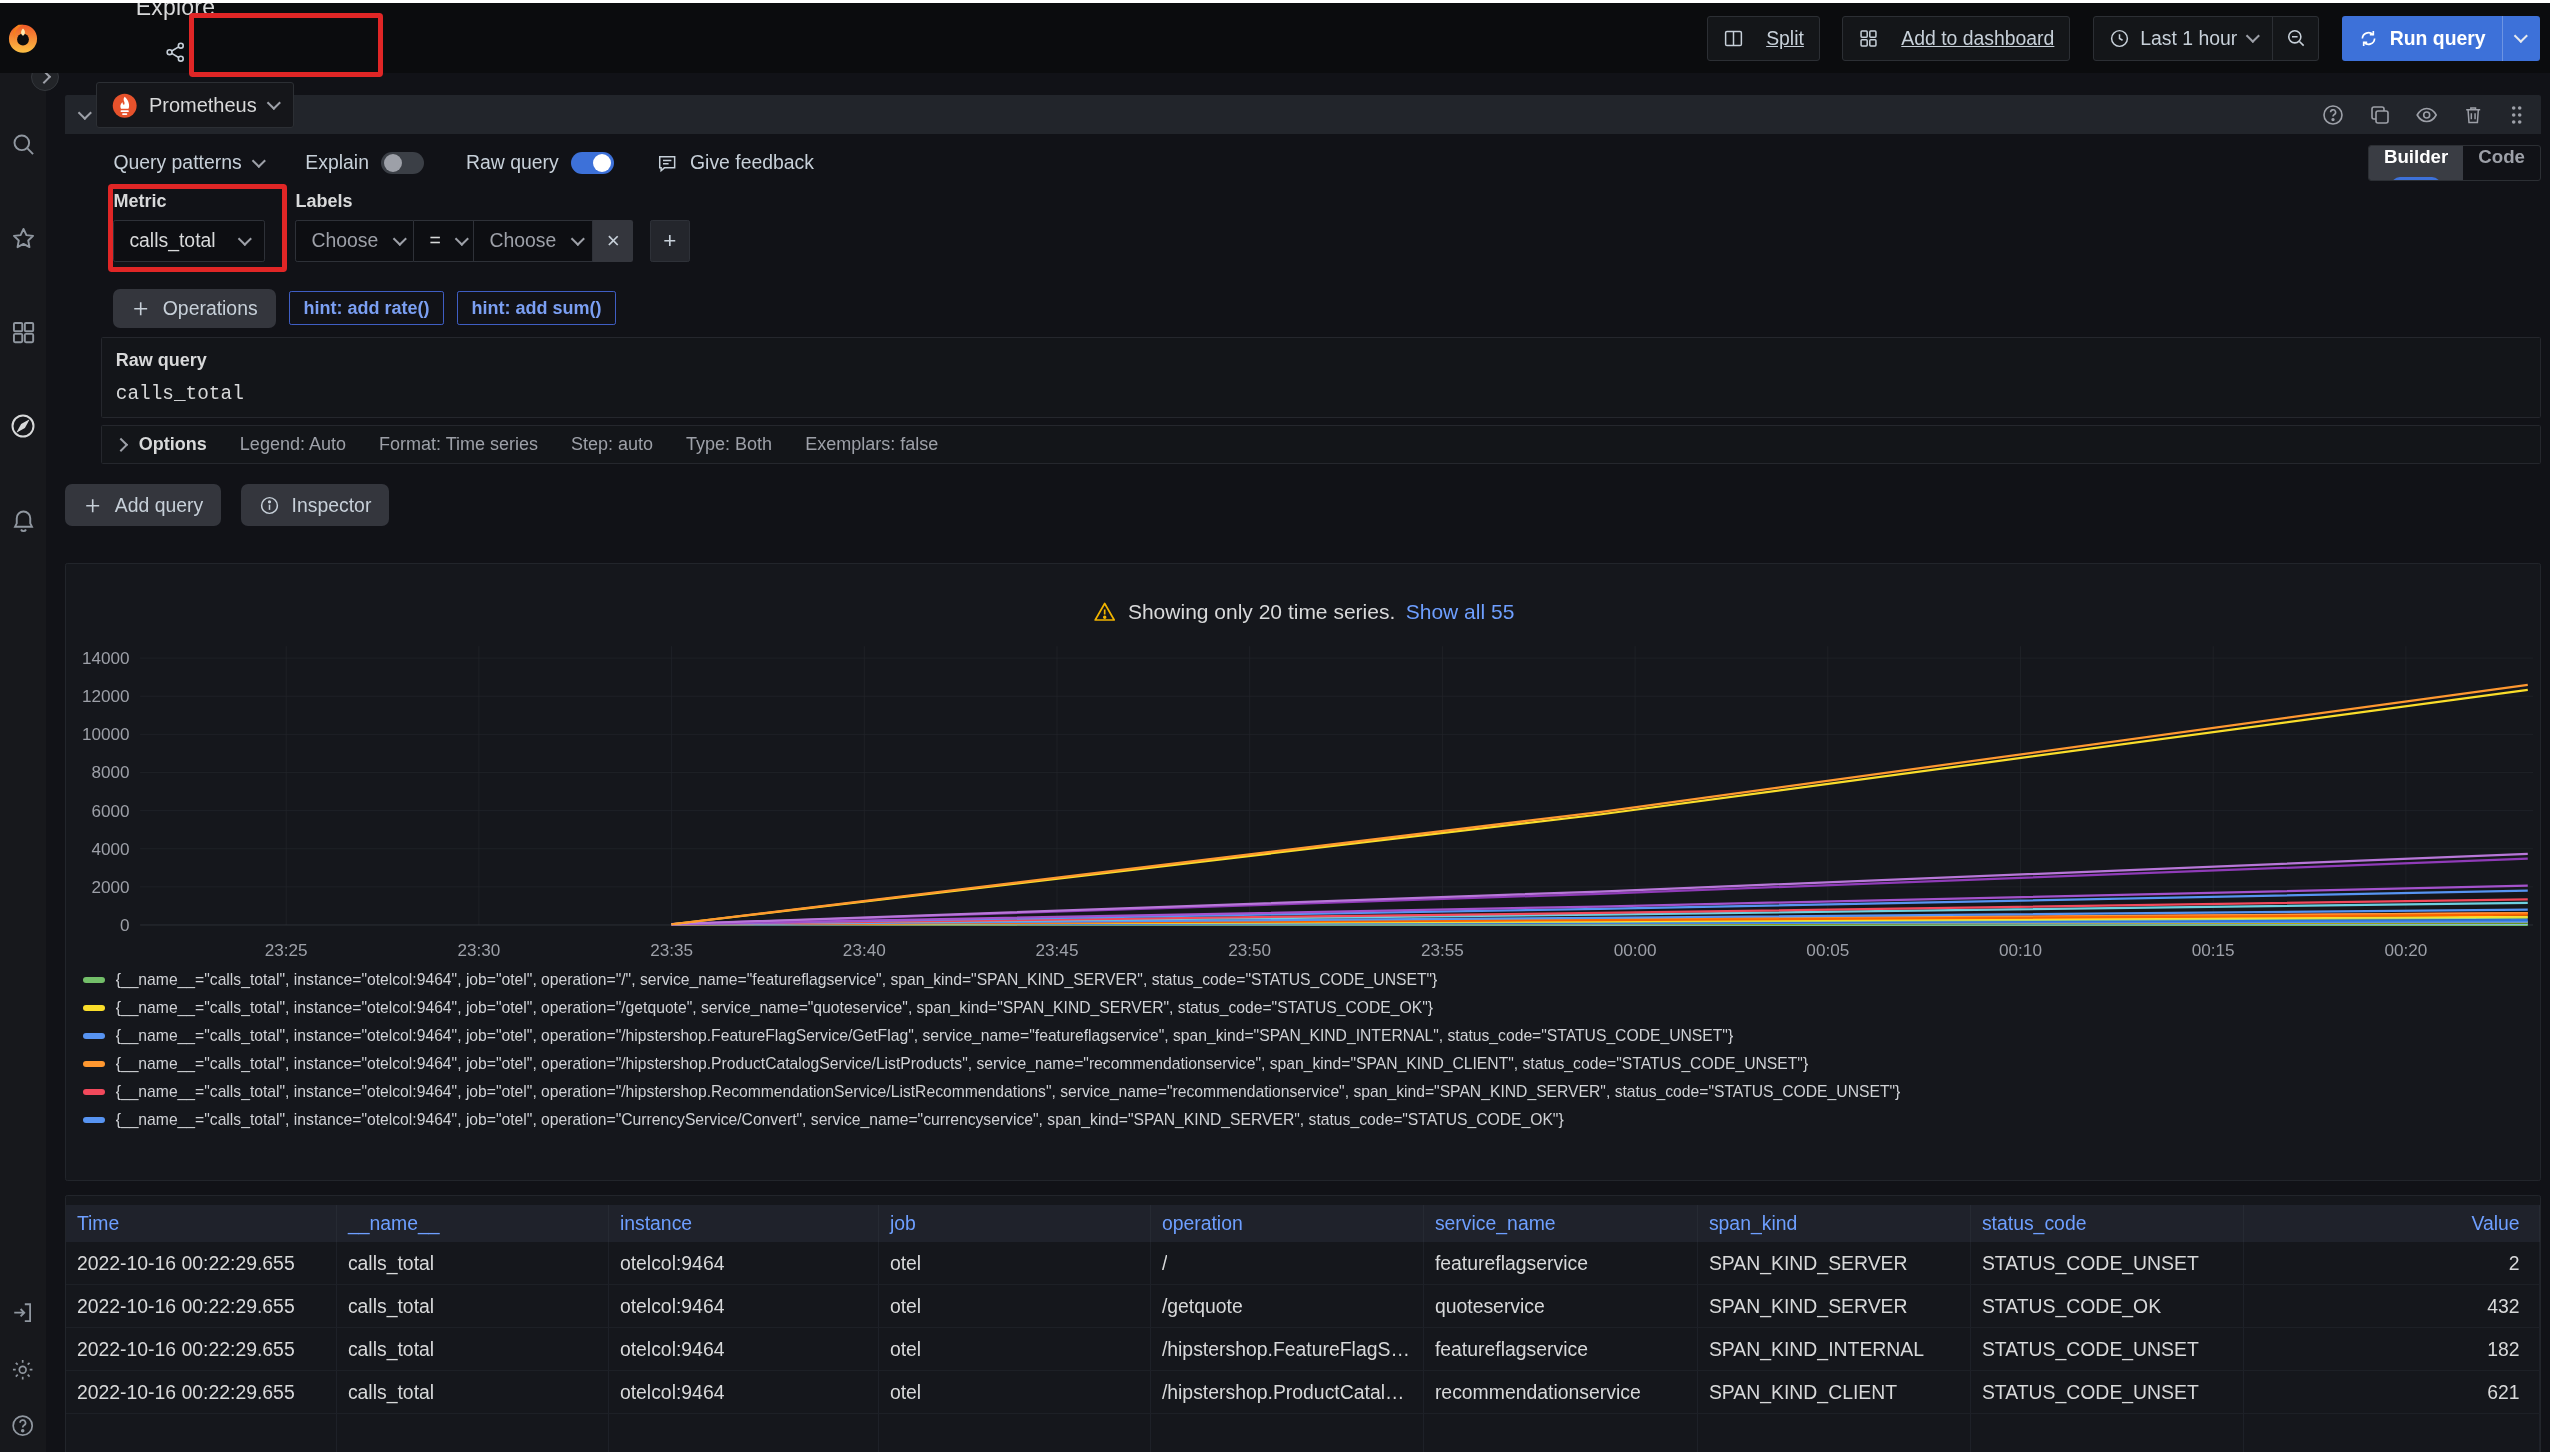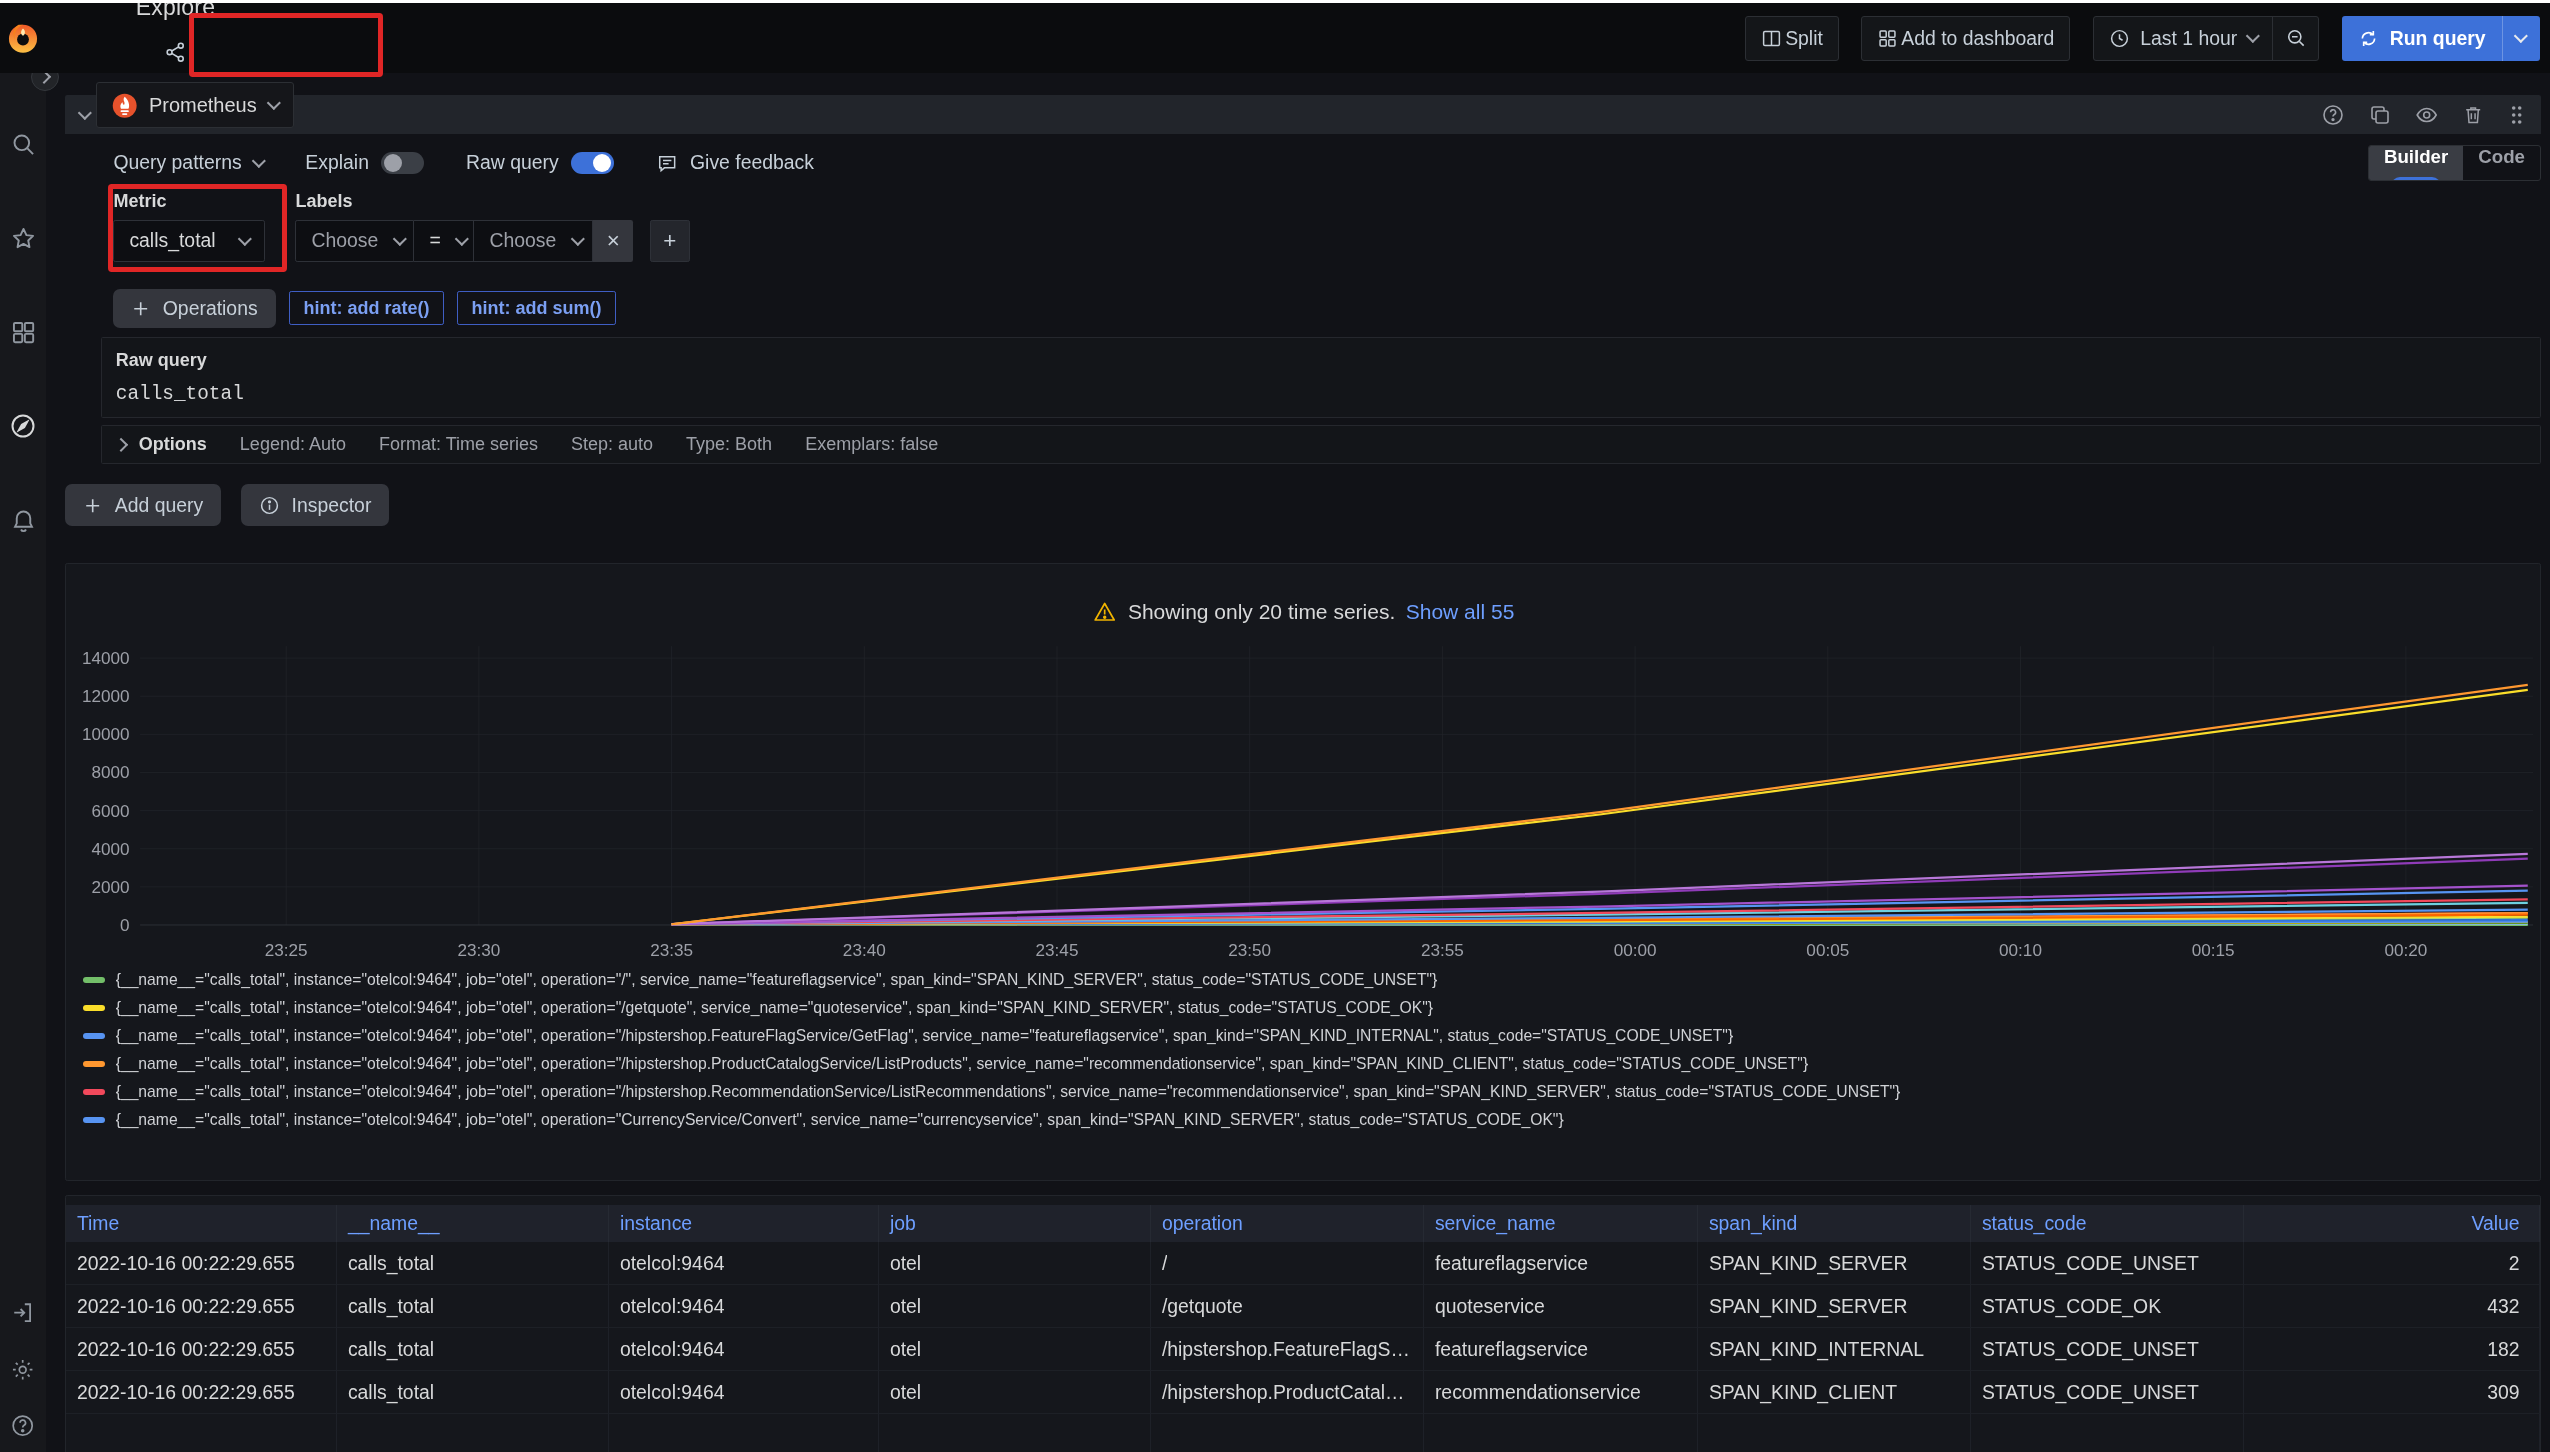--- a/index.html
+++ b/index.html
@@ -10,22 +10,22 @@
   
   .navbar { position:absolute; left:0; top:3px; width:100%; height:70px; background:#0b0c0e;
     display:flex; align-items:center; z-index:20; }
   .logo-wrap { width:46px; display:flex; justify-content:center; }
   .nav-left { display:flex; align-items:center; gap:19.4px; margin-left:10.5px;flex-direction:column; }
   .nav-title { font-size:23px; font-weight:500; color:#d8d9da; letter-spacing:0.2px; }
   .ds-picker { margin-left:39px; height:46px; background:#15161a; border:0.7px solid #2c2f34; border-radius:3px;
     display:flex; align-items:center; gap:12px; padding:0 15px; cursor:pointer; }
   .ds-picker span { font-size:20px; color:#d8d9da; }
   .nav-right { margin-left:auto; display:flex; align-items:center; gap:22.4px; padding-right:10.5px; }
-  .nav-btn { height:45px; display:flex; align-items:center; gap:3px; padding:0 15px;
-    background:#141619; border:0.7px solid #2c2f34; border-radius:3px; color:#c7d0d9; font-size:19.4px; font-weight:500; cursor:pointer; }
+  .nav-btn { height:45px; display:flex; align-items:center; gap:22px; padding:0 15px;
+    background:#141619; border:0.7px solid #2c2f34; border-radius:3px; color:#c7d0d9; font-size:19.4px; font-weight:500; cursor:pointer;text-decoration:underline; }
   .time-group { display:flex; align-items:center; height:45px; border:0.7px solid #2c2f34; border-radius:3px; background:#141619; }
   .time-main { display:flex; align-items:center; gap:10.5px; padding:0 15px; font-size:19.4px; font-weight:500; color:#c7d0d9; cursor:pointer; }
   .zoom-out { width:46px; height:100%; border-left:0.7px solid #2c2f34; display:flex; align-items:center; justify-content:center; cursor:pointer; }
   .run-btn { height:45px; background:#3d71d9; border-radius:3px; display:flex; align-items:center; color:#fff; cursor:pointer; }
   .run-main { display:flex; align-items:center; gap:10.5px; padding:0 16.4px; font-size:19.4px; font-weight:700; }
   .run-caret { height:100%; display:flex; align-items:center; padding:0 13.4px; border-left:0.7px solid rgba(255,255,255,.25); }
 
   
   .sidebar { position:absolute; left:0; top:73px; width:46px; bottom:0; background:#17181c; z-index:15;
     display:flex; flex-direction:column; align-items:center; }
@@ -648,21 +648,21 @@
             <div class="td">
               <span>recommendationservice</span>
             </div>
             <div class="td">
               <span>SPAN_KIND_CLIENT</span>
             </div>
             <div class="td">
               <span>STATUS_CODE_UNSET</span>
             </div>
             <div class="td right">
-              <span>309</span>
+              <span>621</span>
             </div>
           </div>
           <div class="tbl-grid">
             <div class="td"></div>
             <div class="td"></div>
             <div class="td"></div>
             <div class="td"></div>
             <div class="td"></div>
             <div class="td"></div>
             <div class="td"></div>

